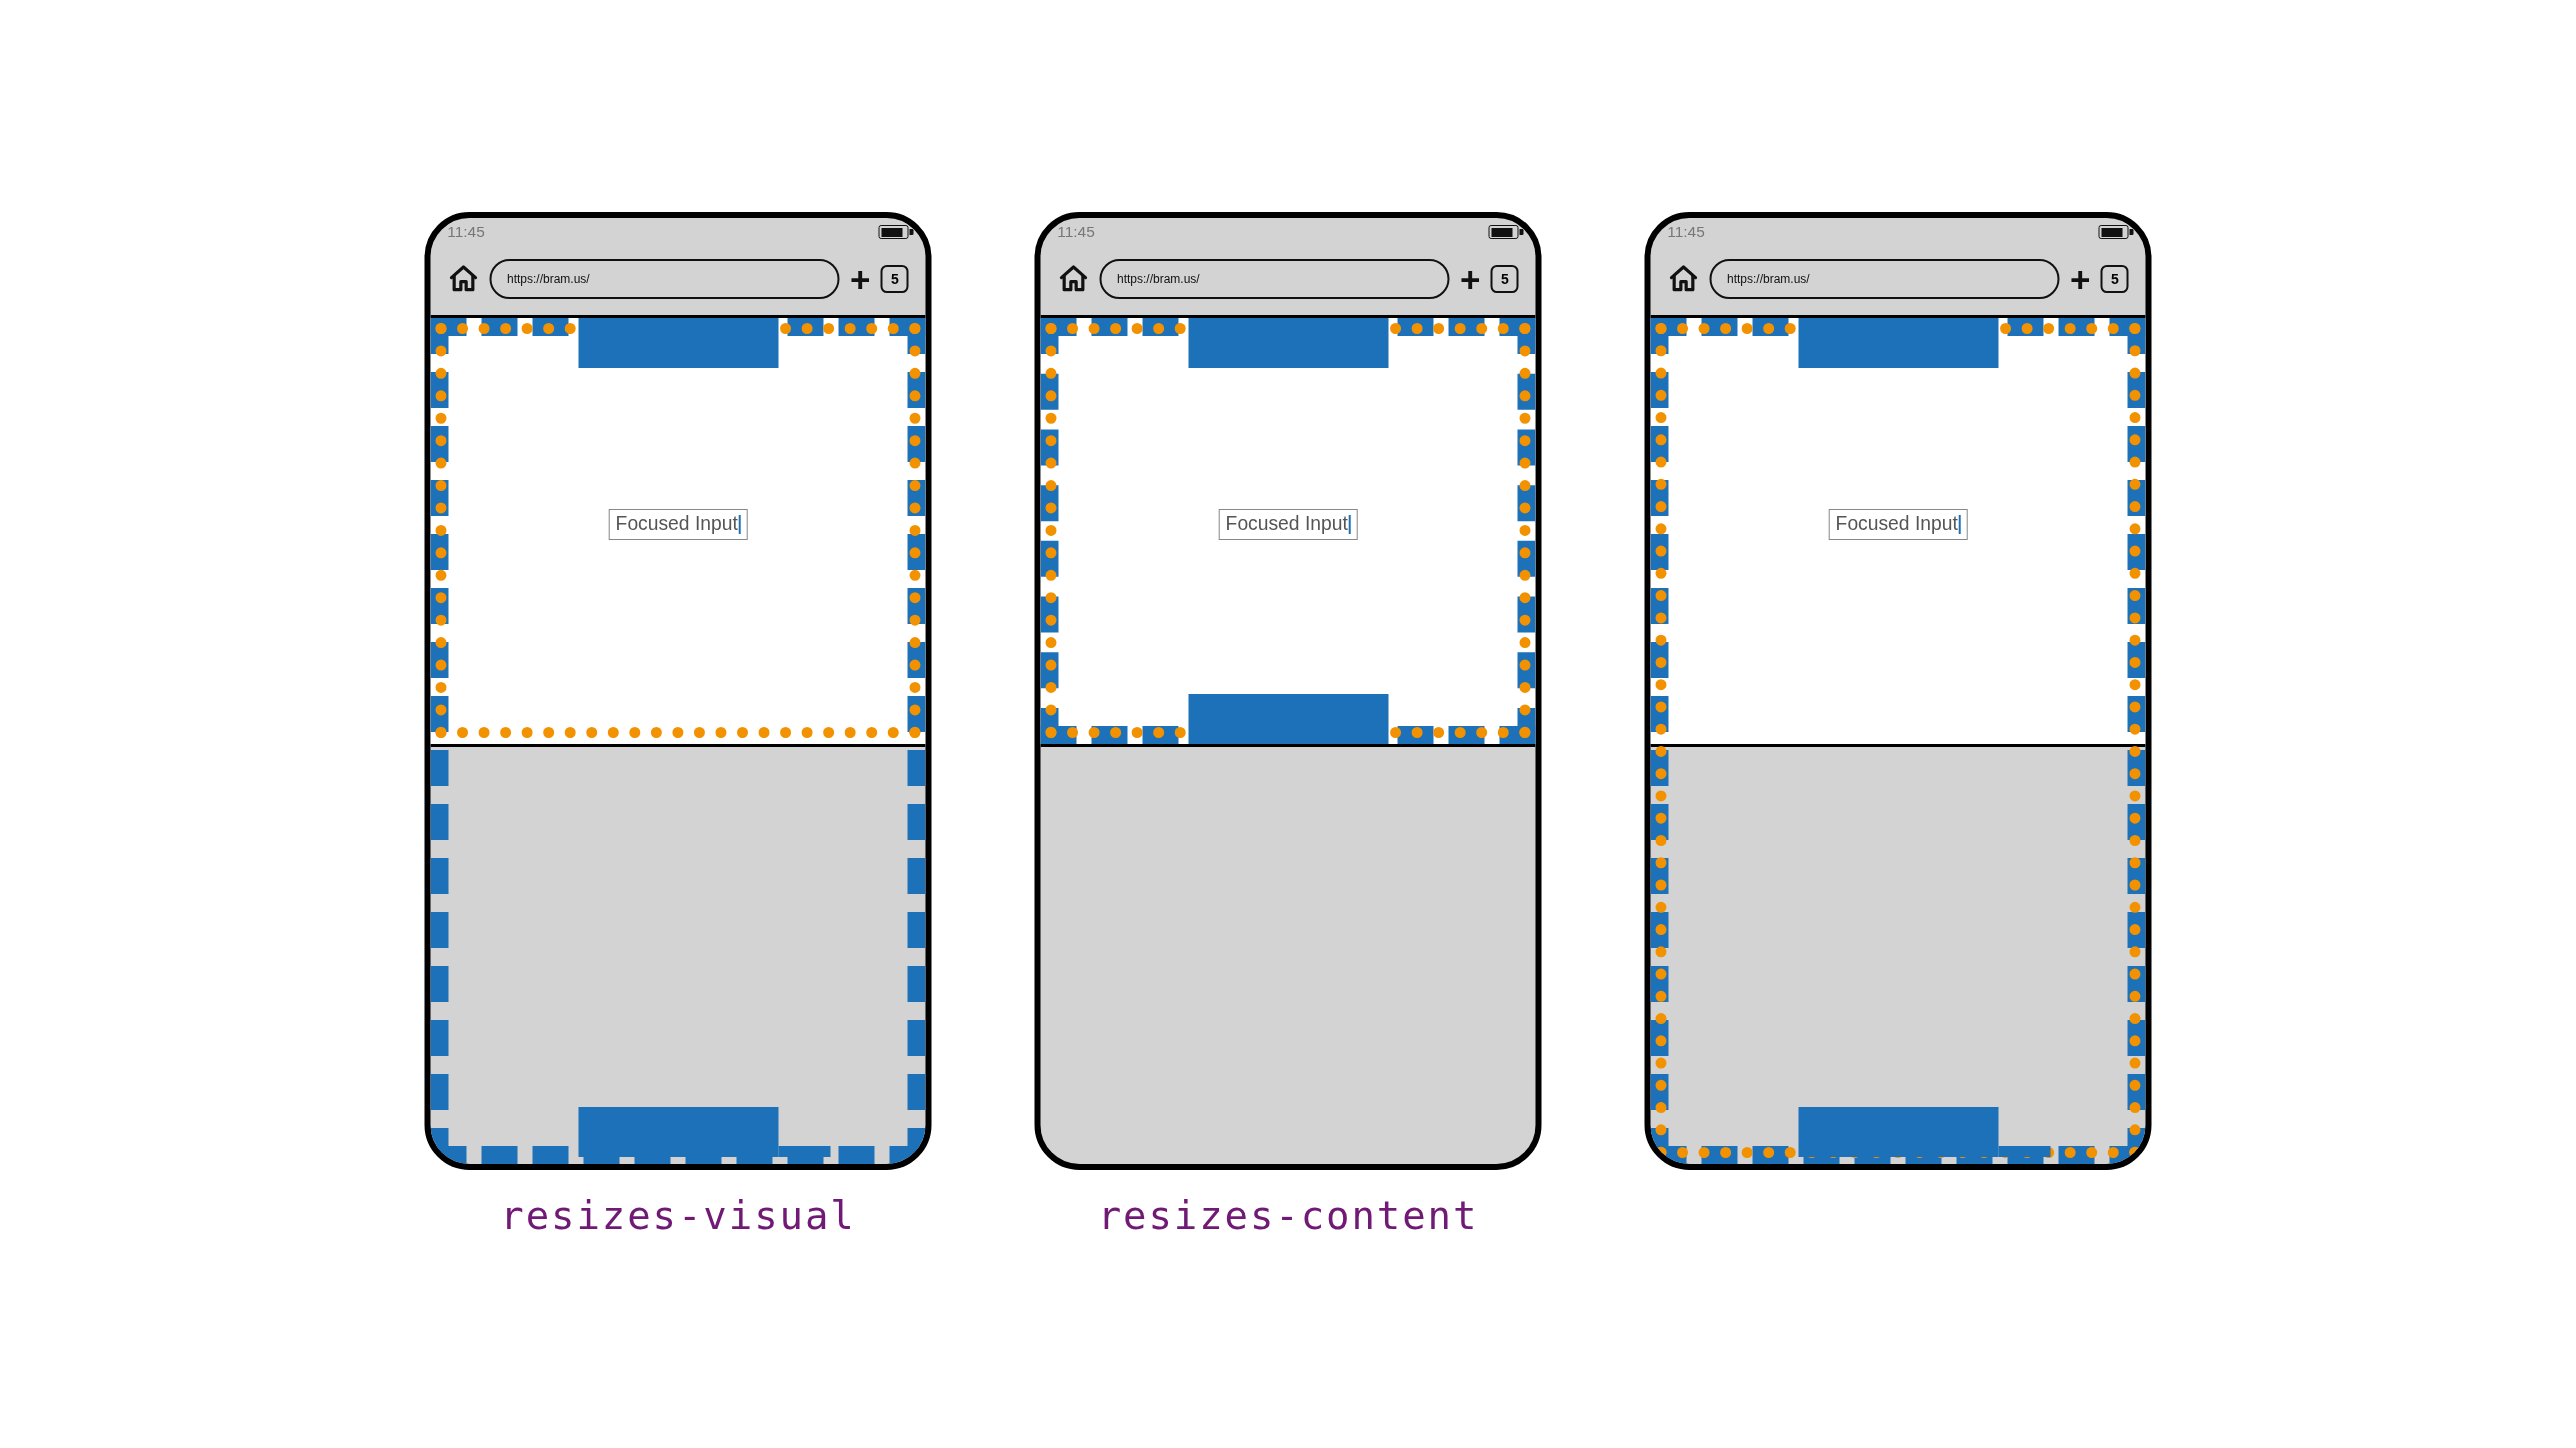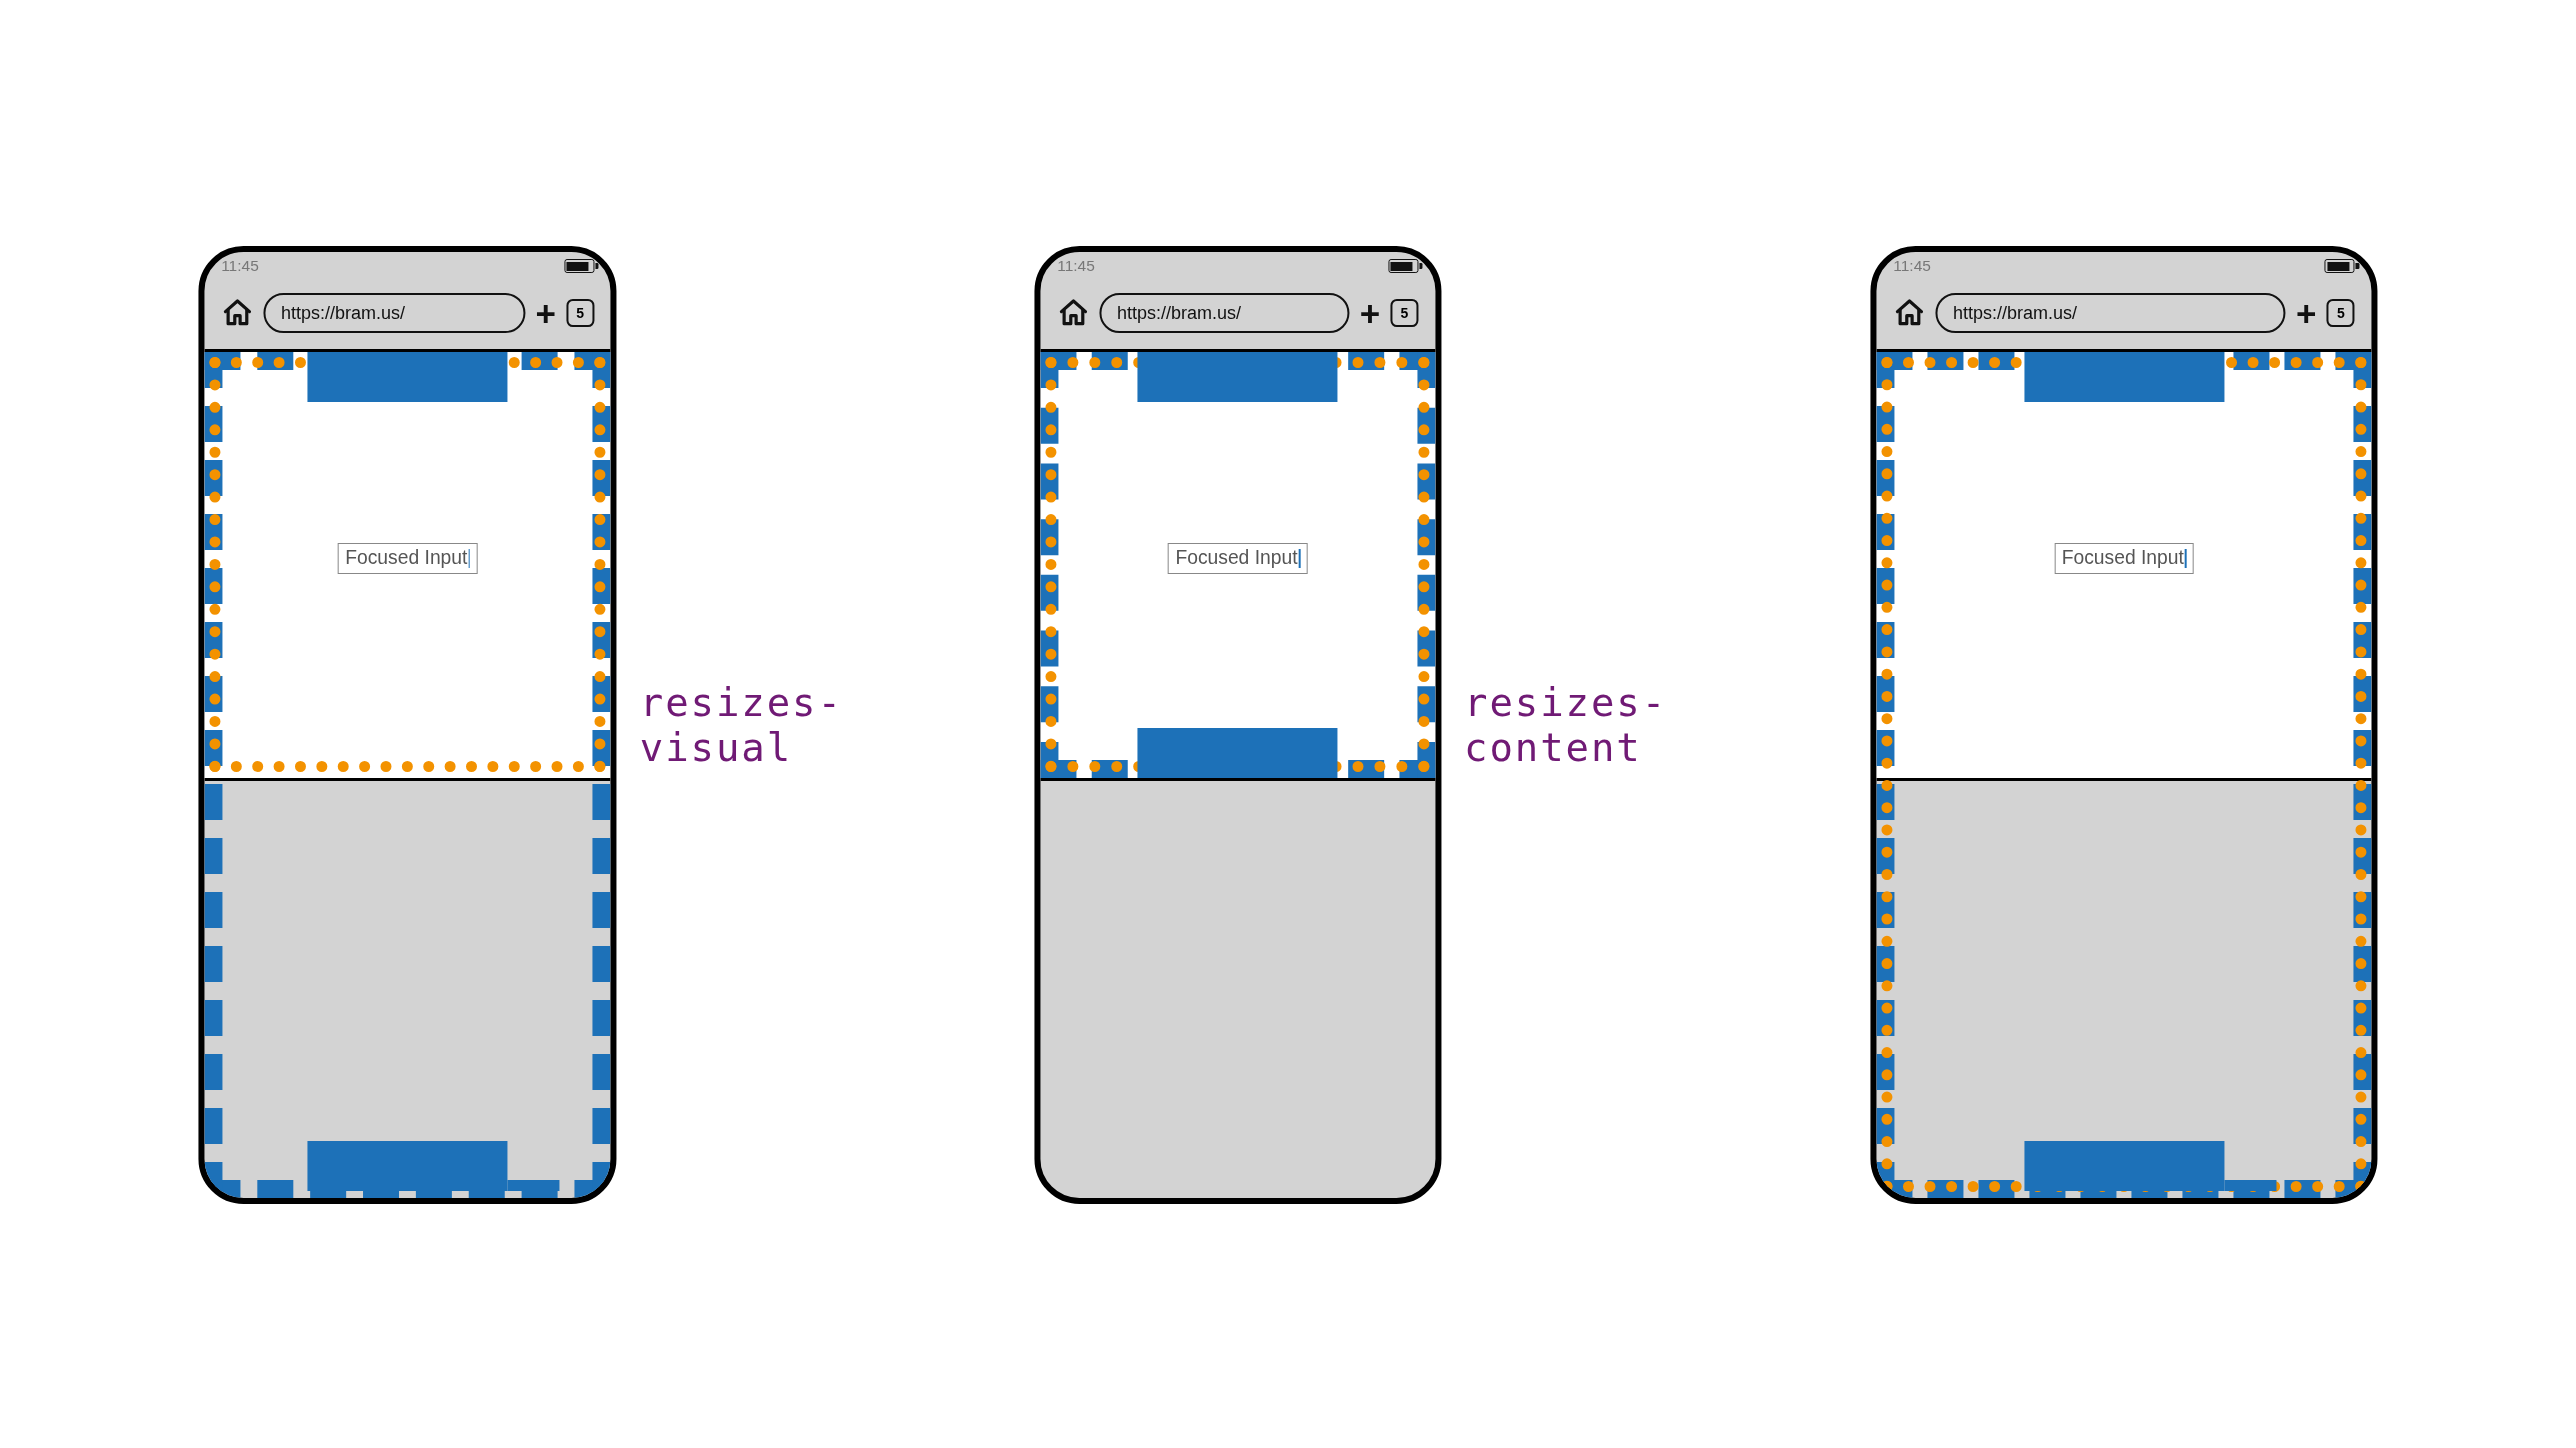--- a/index.html
+++ b/index.html
@@ -14,21 +14,21 @@
     position: absolute;
     left: 50%;
     top: 50%;
     transform: translate(-50%, -50%);
     display: flex;
     flex-direction: row;
     gap: 103px;
   }
   .col {
     display: flex;
-    flex-direction: row;
+    flex-direction: column;
     align-items: center;
     gap: 23px;
   }
   .phone {
     width: 507px;
     height: 958px;
     border: 6.4px solid #000;
     border-radius: 45px;
     background: #d3d3d3;
     position: relative;
@@ -87,21 +87,21 @@
   }
   .home-icon svg { display: block; }
   .url {
     flex: 1;
     height: 40px;
     border: 2.6px solid #111;
     border-radius: 23px;
     display: flex;
     align-items: center;
     padding: 0 15.5px;
-    font-size: 18px;
+    font-size: 12px;
     color: #111;
     background: #d3d3d3;
   }
   .plus {
     font-size: 35px;
     font-weight: 700;
     color: #111;
     line-height: 1;
   }
   .tabcount {

